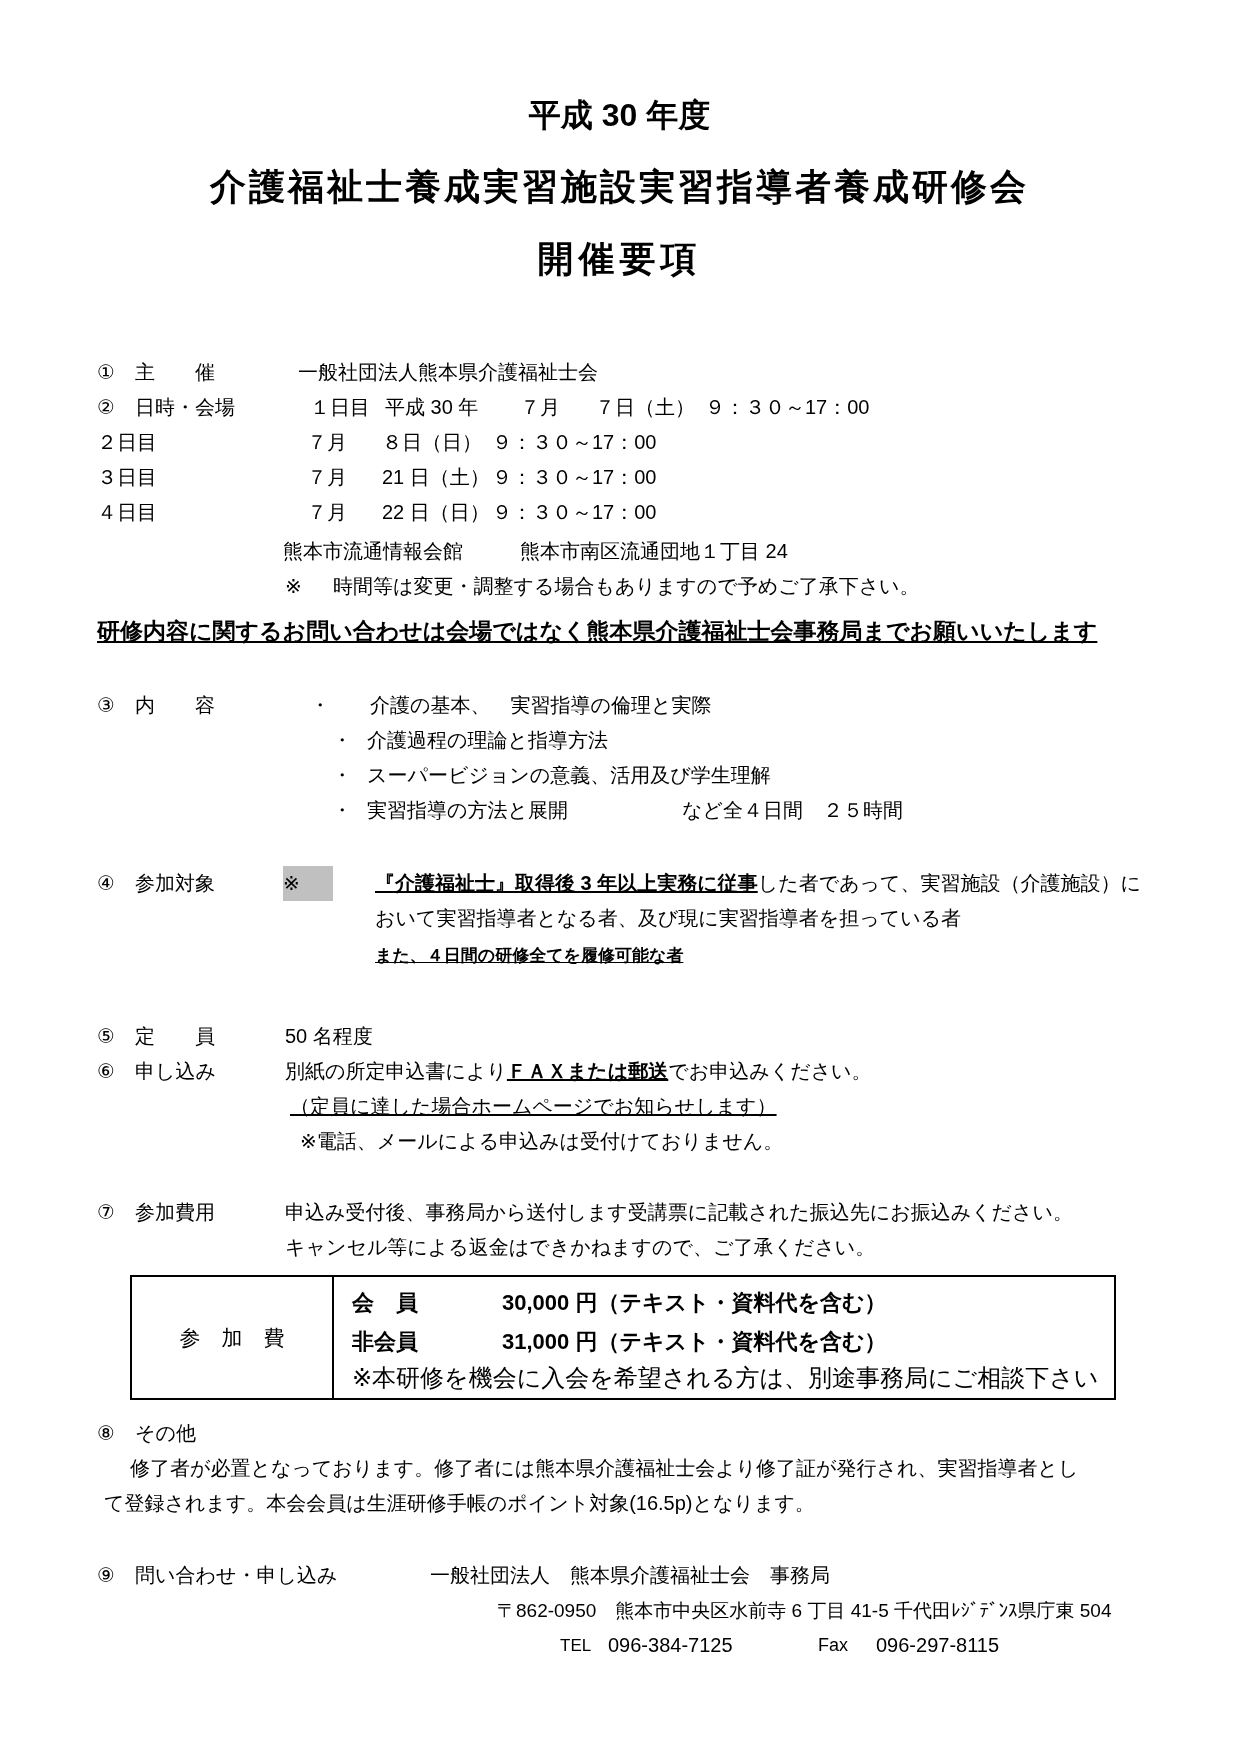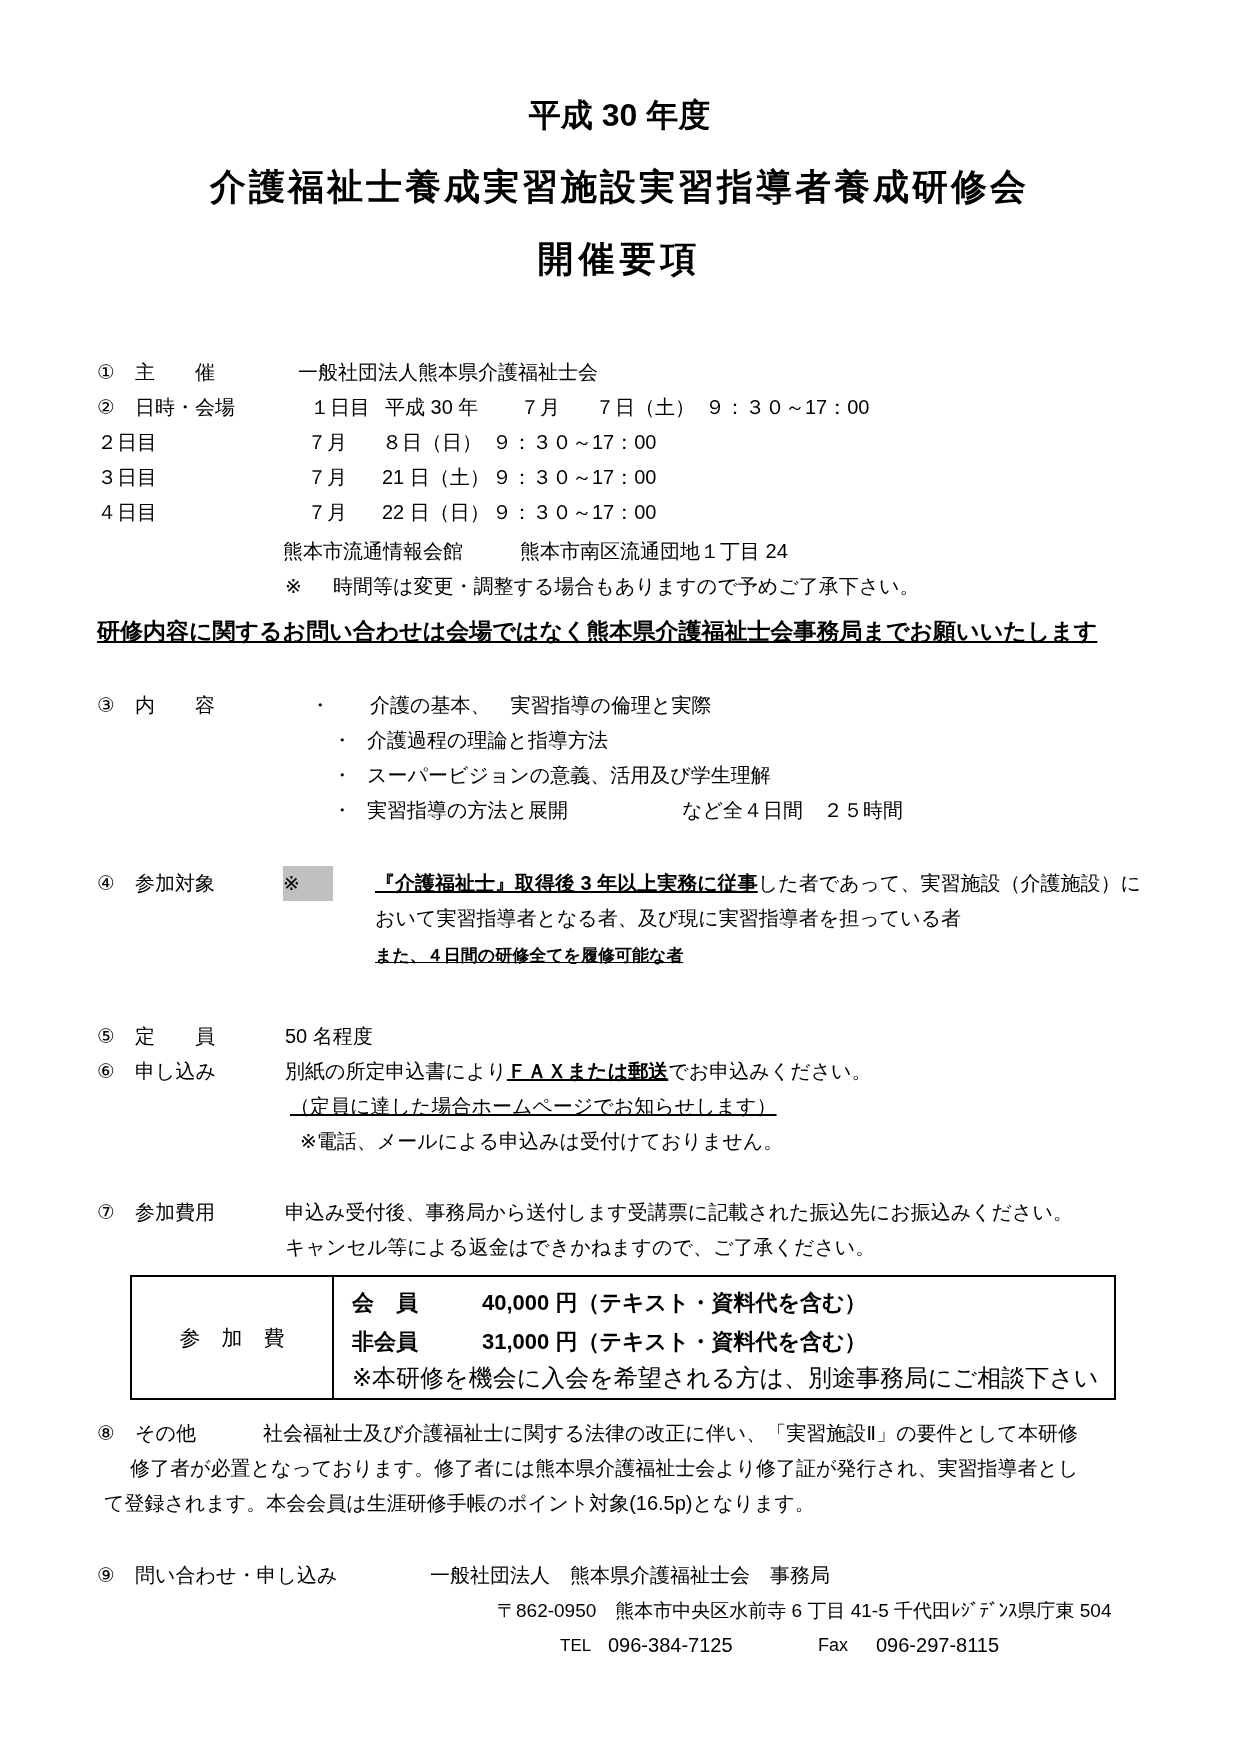--- a/index.html
+++ b/index.html
@@ -51,21 +51,21 @@
   .part-marker{width:92px;flex:none;}
   .hl{display:inline-block;background:#c0c0c0;min-width:50px;}
   .emph{font-weight:bold;text-decoration:underline;}
   .u{text-decoration:underline;}
   .part-line3{font-size:17px;font-weight:bold;text-decoration:underline;line-height:40px;}
 
   
   .fee-table{display:flex;margin:10px 0 0 130px;width:986px;border:2px solid #000;box-sizing:border-box;}
   .fee-left{width:200px;flex:none;border-right:2px solid #000;display:flex;align-items:center;justify-content:center;font-size:21px;}
   .fee-right{flex:1;padding:6px 10px 4px 18px;}
-  .fee-row{display:flex;font-size:22px;font-weight:bold;line-height:39px;align-items:baseline;}
+  .fee-row{display:flex;font-size:22px;font-weight:bold;line-height:39px;align-items:baseline;gap:20px;}
   .fee-cat{width:130px;flex:none;}
   .fee-note{font-size:24px;line-height:33px;}
 
   
   .addr{margin-left:497px;font-size:19px;line-height:35px;}
   .telline{display:flex;margin-left:560px;font-size:20px;line-height:35px;}
   .tel-lab{width:48px;flex:none;font-size:17px;}
   .tel-num{width:210px;flex:none;}
   .fax-lab{width:58px;flex:none;font-size:18px;}
 
@@ -198,34 +198,33 @@
     <span class="lbl lbl-fee">参加費用</span>
     <span style="flex:1;">申込み受付後、事務局から送付します受講票に記載された振込先にお振込みください。</span>
   </div>
   <div class="r" style="margin-left:285px;">キャンセル等による返金はできかねますので、ご了承ください。</div>
 
   <div class="fee-table">
     <div class="fee-left">参　加　費</div>
     <div class="fee-right">
       <div class="fee-row">
         <span class="fee-cat">会　員</span>
-        <span>40,000 円（テキスト・資料代を含む）</span>
+        <span>30,000 円（テキスト・資料代を含む）</span>
       </div>
       <div class="fee-row">
         <span class="fee-cat">非会員</span>
         <span>31,000 円（テキスト・資料代を含む）</span>
       </div>
       <div class="fee-note">※本研修を機会に入会を希望される方は、別途事務局にご相談下さい</div>
     </div>
   </div>
 
   <div class="r mt-other">
     <span class="num">⑧</span>
     <span class="lbl lbl-other">その他</span>
-    <span style="flex:1;">社会福祉士及び介護福祉士に関する法律の改正に伴い、「実習施設Ⅱ」の要件として本研修</span>
   </div>
   <div class="r" style="margin-left:130px;">修了者が必置となっております。修了者には熊本県介護福祉士会より修了証が発行され、実習指導者とし</div>
   <div class="r" style="margin-left:104px;">て登録されます。本会会員は生涯研修手帳のポイント対象(16.5p)となります。</div>
 
   <div class="r mt-contact">
     <span class="num">⑨</span>
     <span class="lbl lbl-contact">問い合わせ・申し込み</span>
     <span>一般社団法人　熊本県介護福祉士会　事務局</span>
   </div>
   <div class="addr">〒862-0950　熊本市中央区水前寺 6 丁目 41-5 千代田ﾚｼﾞﾃﾞﾝｽ県庁東 504</div>

